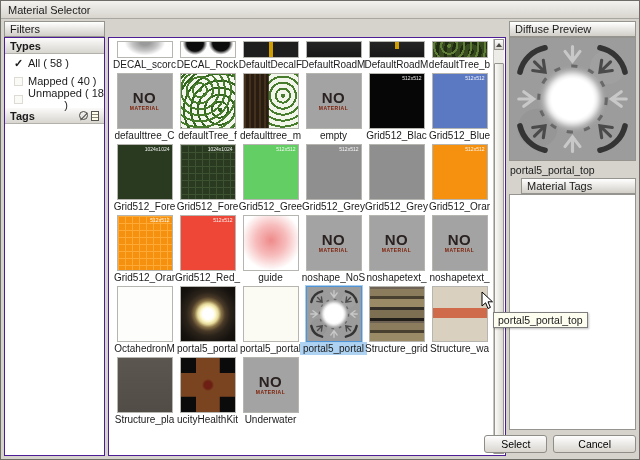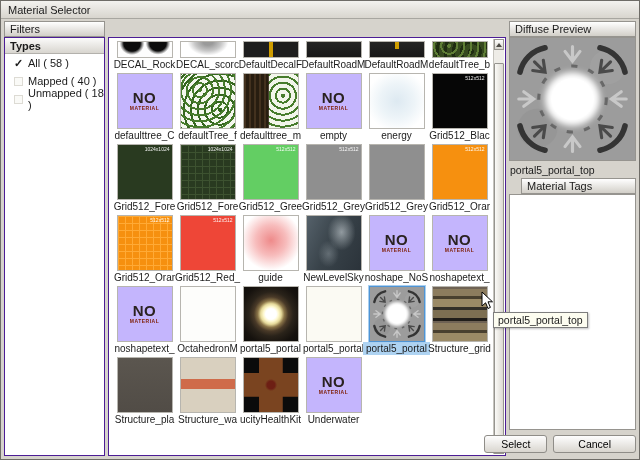--- a/index.html
+++ b/index.html
@@ -7,21 +7,21 @@
   .window{position:relative;width:640px;height:460px;background:#d6d3cc;border:1px solid #6e6c67;
           font-family:"Liberation Sans",sans-serif;font-size:11px;color:#1b1b1b;overflow:hidden;}
   .titlebar{position:absolute;left:0;top:0;right:0;height:18px;
             background:linear-gradient(#f3f2ef,#d8d5ce);border-bottom:1px solid #a8a6a0;
             display:flex;align-items:center;padding:0 7px;}
   .panel-header{height:16px;border:1px solid #96948f;background:linear-gradient(#ffffff,#d2cfc8);
                 display:flex;align-items:center;padding:0 5px;white-space:nowrap;overflow:hidden;}
   .panel-body{position:absolute;top:16px;left:0;right:0;bottom:0;border:1px solid #4c1d95;background:#fff;overflow:hidden;}
 
   
-  .left-panel{position:absolute;left:3px;top:20px;width:101px;bottom:3px;}
+  .left-panel{position:absolute;left:3px;top:20px;width:101px;bottom:3px;text-align:center;}
   .section-bar{height:16px;background:linear-gradient(#fbfbfa,#d8d5cf);border-bottom:1px solid #b3b1ac;
                font-weight:bold;display:flex;align-items:center;padding:0 5px;}
   .filter-row{height:18px;display:flex;align-items:center;padding-left:7px;}
   .check{width:13px;height:13px;display:inline-flex;align-items:center;justify-content:center;
          font-weight:bold;margin-right:3px;flex:none;}
   .check.box{width:9px;height:9px;border:1px solid #dddbd4;background:#fafaf7;margin:0 5px 0 2px;}
   .tags-bar{display:flex;align-items:center;}
   .tags-bar .spacer{flex:1;}
   .mini-icon{flex:none;margin-left:3px;display:inline-flex;}
 
@@ -37,21 +37,21 @@
   .tlabel{height:13px;line-height:13px;font-size:10px;width:67px;margin:0 -2px;text-align:center;
           white-space:nowrap;overflow:hidden;}
   .selected .thumb{border:1px solid #4f94d4;box-shadow:0 0 0 1px #a9cff0;}
   .selected .tlabel{background:#aed3f2;}
   .res-badge{position:absolute;top:1px;right:2px;font-size:5px;line-height:6px;color:rgba(255,255,255,.92);z-index:2;}
 
   
   .nm-wrap{position:absolute;inset:0;display:flex;flex-direction:column;align-items:center;justify-content:center;}
   .nm1{font-size:15px;font-weight:800;line-height:14px;color:#2a2220;letter-spacing:.5px;}
   .nm2{font-size:5px;font-weight:bold;color:#7d1c02;letter-spacing:.5px;}
-  .s-nomaterial .thumb{background:#c4b5fd;}
+  .s-nomaterial .thumb{background:#a3a3a3;}
   .s-decal_rock .thumb{background-color:#fdfdfd;background-image:
       radial-gradient(ellipse 15px 14px at 26% 10%,#0c0c0c 55%,rgba(12,12,12,.4) 70%,transparent 82%),
       radial-gradient(ellipse 15px 14px at 74% 8%,#0c0c0c 55%,rgba(12,12,12,.4) 70%,transparent 82%);}
   .s-decal_scorch .thumb{background-color:#fff;background-image:
       radial-gradient(ellipse 24px 16px at 50% 0%,#9a9a9a 20%,#c6c6c6 55%,transparent 85%);}
   .s-road_plain .thumb{background:linear-gradient(#242424,#181818);}
   .s-road_line .thumb{background:linear-gradient(90deg,#1e1e1e 46%,#cf9d00 46% 54%,#1e1e1e 54%);}
   .s-road_dash .thumb{background:linear-gradient(#242424,#181818);}
   .s-road_dash .thumb::after{content:"";position:absolute;left:50%;top:0;bottom:0;width:4px;margin-left:-2px;
       background:repeating-linear-gradient(180deg,#cf9d00 0 7px,transparent 7px 15px);}
@@ -161,20 +161,30 @@
     </div>
           <div class="filter-row">
       <span class="check box"></span>
       <span class="flabel">Mapped ( 40 )</span>
     </div>
           <div class="filter-row">
       <span class="check box"></span>
       <span class="flabel">Unmapped ( 18 )</span>
     </div>
         </div>
+      <div class="section-bar tags-bar">
+        <span>Tags</span>
+        <span class="spacer"></span>
+        <span class="mini-icon">
+            <span class="slash-circle"></span>
+          </span>
+        <span class="mini-icon">
+            <span class="list-glyph"></span>
+          </span>
+      </div>
       <div style="height:300px;"></div>
     </div>
   </div>
 
   <div class="mid-panel">
     <div class="panel-header">
       <span>Materials</span>
       <span class="hdr-icons">
         <span class="mini-icon">
           <svg width="10" height="12" viewBox="0 0 10 12">
@@ -182,31 +192,31 @@
               <path d="M1,2.5 V9.5 a4,2 0 0 0 8,0 V2.5" fill="#e3e0d6" stroke="#55534e"></path>
             </svg>
         </span>
         <span class="mini-icon">
             <span class="list-glyph"></span>
           </span>
       </span>
     </div>
     <div class="panel-body">
       <div class="grid" id="grid">
+          <div class="tile s-decal_scorch cropped">
+      <div class="thumb">
+        
+      </div>
+      <div class="tlabel">DECAL_scorc</div>
+    </div>
           <div class="tile s-decal_rock cropped">
       <div class="thumb">
         
       </div>
       <div class="tlabel">DECAL_Rock</div>
-    </div>
-          <div class="tile s-decal_scorch cropped">
-      <div class="thumb">
-        
-      </div>
-      <div class="tlabel">DECAL_scorc</div>
     </div>
           <div class="tile s-road_line cropped">
       <div class="thumb">
         
       </div>
       <div class="tlabel">DefaultDecalF</div>
     </div>
           <div class="tile s-road_plain cropped">
       <div class="thumb">
         
@@ -250,32 +260,32 @@
           <div class="tile s-nomaterial">
       <div class="thumb">
 
       <div class="nm-wrap">
                 <div class="nm1">NO</div>
                 <div class="nm2">MATERIAL</div>
               </div>
             </div>
       <div class="tlabel">empty</div>
     </div>
-          <div class="tile s-energy">
-      <div class="thumb">
-        
-      </div>
-      <div class="tlabel">energy</div>
-    </div>
           <div class="tile s-black">
       <div class="thumb">
         <span class="res-badge">512x512</span>
       </div>
       <div class="tlabel">Grid512_Blac</div>
     </div>
+          <div class="tile s-blue">
+      <div class="thumb">
+        <span class="res-badge">512x512</span>
+      </div>
+      <div class="tlabel">Grid512_Blue</div>
+    </div>
           <div class="tile s-forest">
       <div class="thumb">
         <span class="res-badge">1024x1024</span>
       </div>
       <div class="tlabel">Grid512_Fore</div>
     </div>
           <div class="tile s-forest_grid">
       <div class="thumb">
         <span class="res-badge">1024x1024</span>
       </div>
@@ -315,26 +325,20 @@
       <div class="thumb">
         <span class="res-badge">512x512</span>
       </div>
       <div class="tlabel">Grid512_Red_</div>
     </div>
           <div class="tile s-guide">
       <div class="thumb">
         
       </div>
       <div class="tlabel">guide</div>
-    </div>
-          <div class="tile s-sky">
-      <div class="thumb">
-        
-      </div>
-      <div class="tlabel">NewLevelSky</div>
     </div>
           <div class="tile s-nomaterial">
       <div class="thumb">
 
       <div class="nm-wrap">
                 <div class="nm1">NO</div>
                 <div class="nm2">MATERIAL</div>
               </div>
             </div>
       <div class="tlabel">noshape_NoS</div>
@@ -411,31 +415,31 @@
     </svg>
             </div>
       <div class="tlabel">portal5_portal</div>
     </div>
           <div class="tile s-structure_grid">
       <div class="thumb">
         
       </div>
       <div class="tlabel">Structure_grid</div>
     </div>
+          <div class="tile s-structure_wall">
+      <div class="thumb">
+        
+      </div>
+      <div class="tlabel">Structure_wa</div>
+    </div>
           <div class="tile s-structure_plain">
       <div class="thumb">
         
       </div>
       <div class="tlabel">Structure_pla</div>
-    </div>
-          <div class="tile s-structure_wall">
-      <div class="thumb">
-        
-      </div>
-      <div class="tlabel">Structure_wa</div>
     </div>
           <div class="tile s-healthkit">
       <div class="thumb">
         
       </div>
       <div class="tlabel">ucityHealthKit</div>
     </div>
           <div class="tile s-nomaterial">
       <div class="thumb">
 

